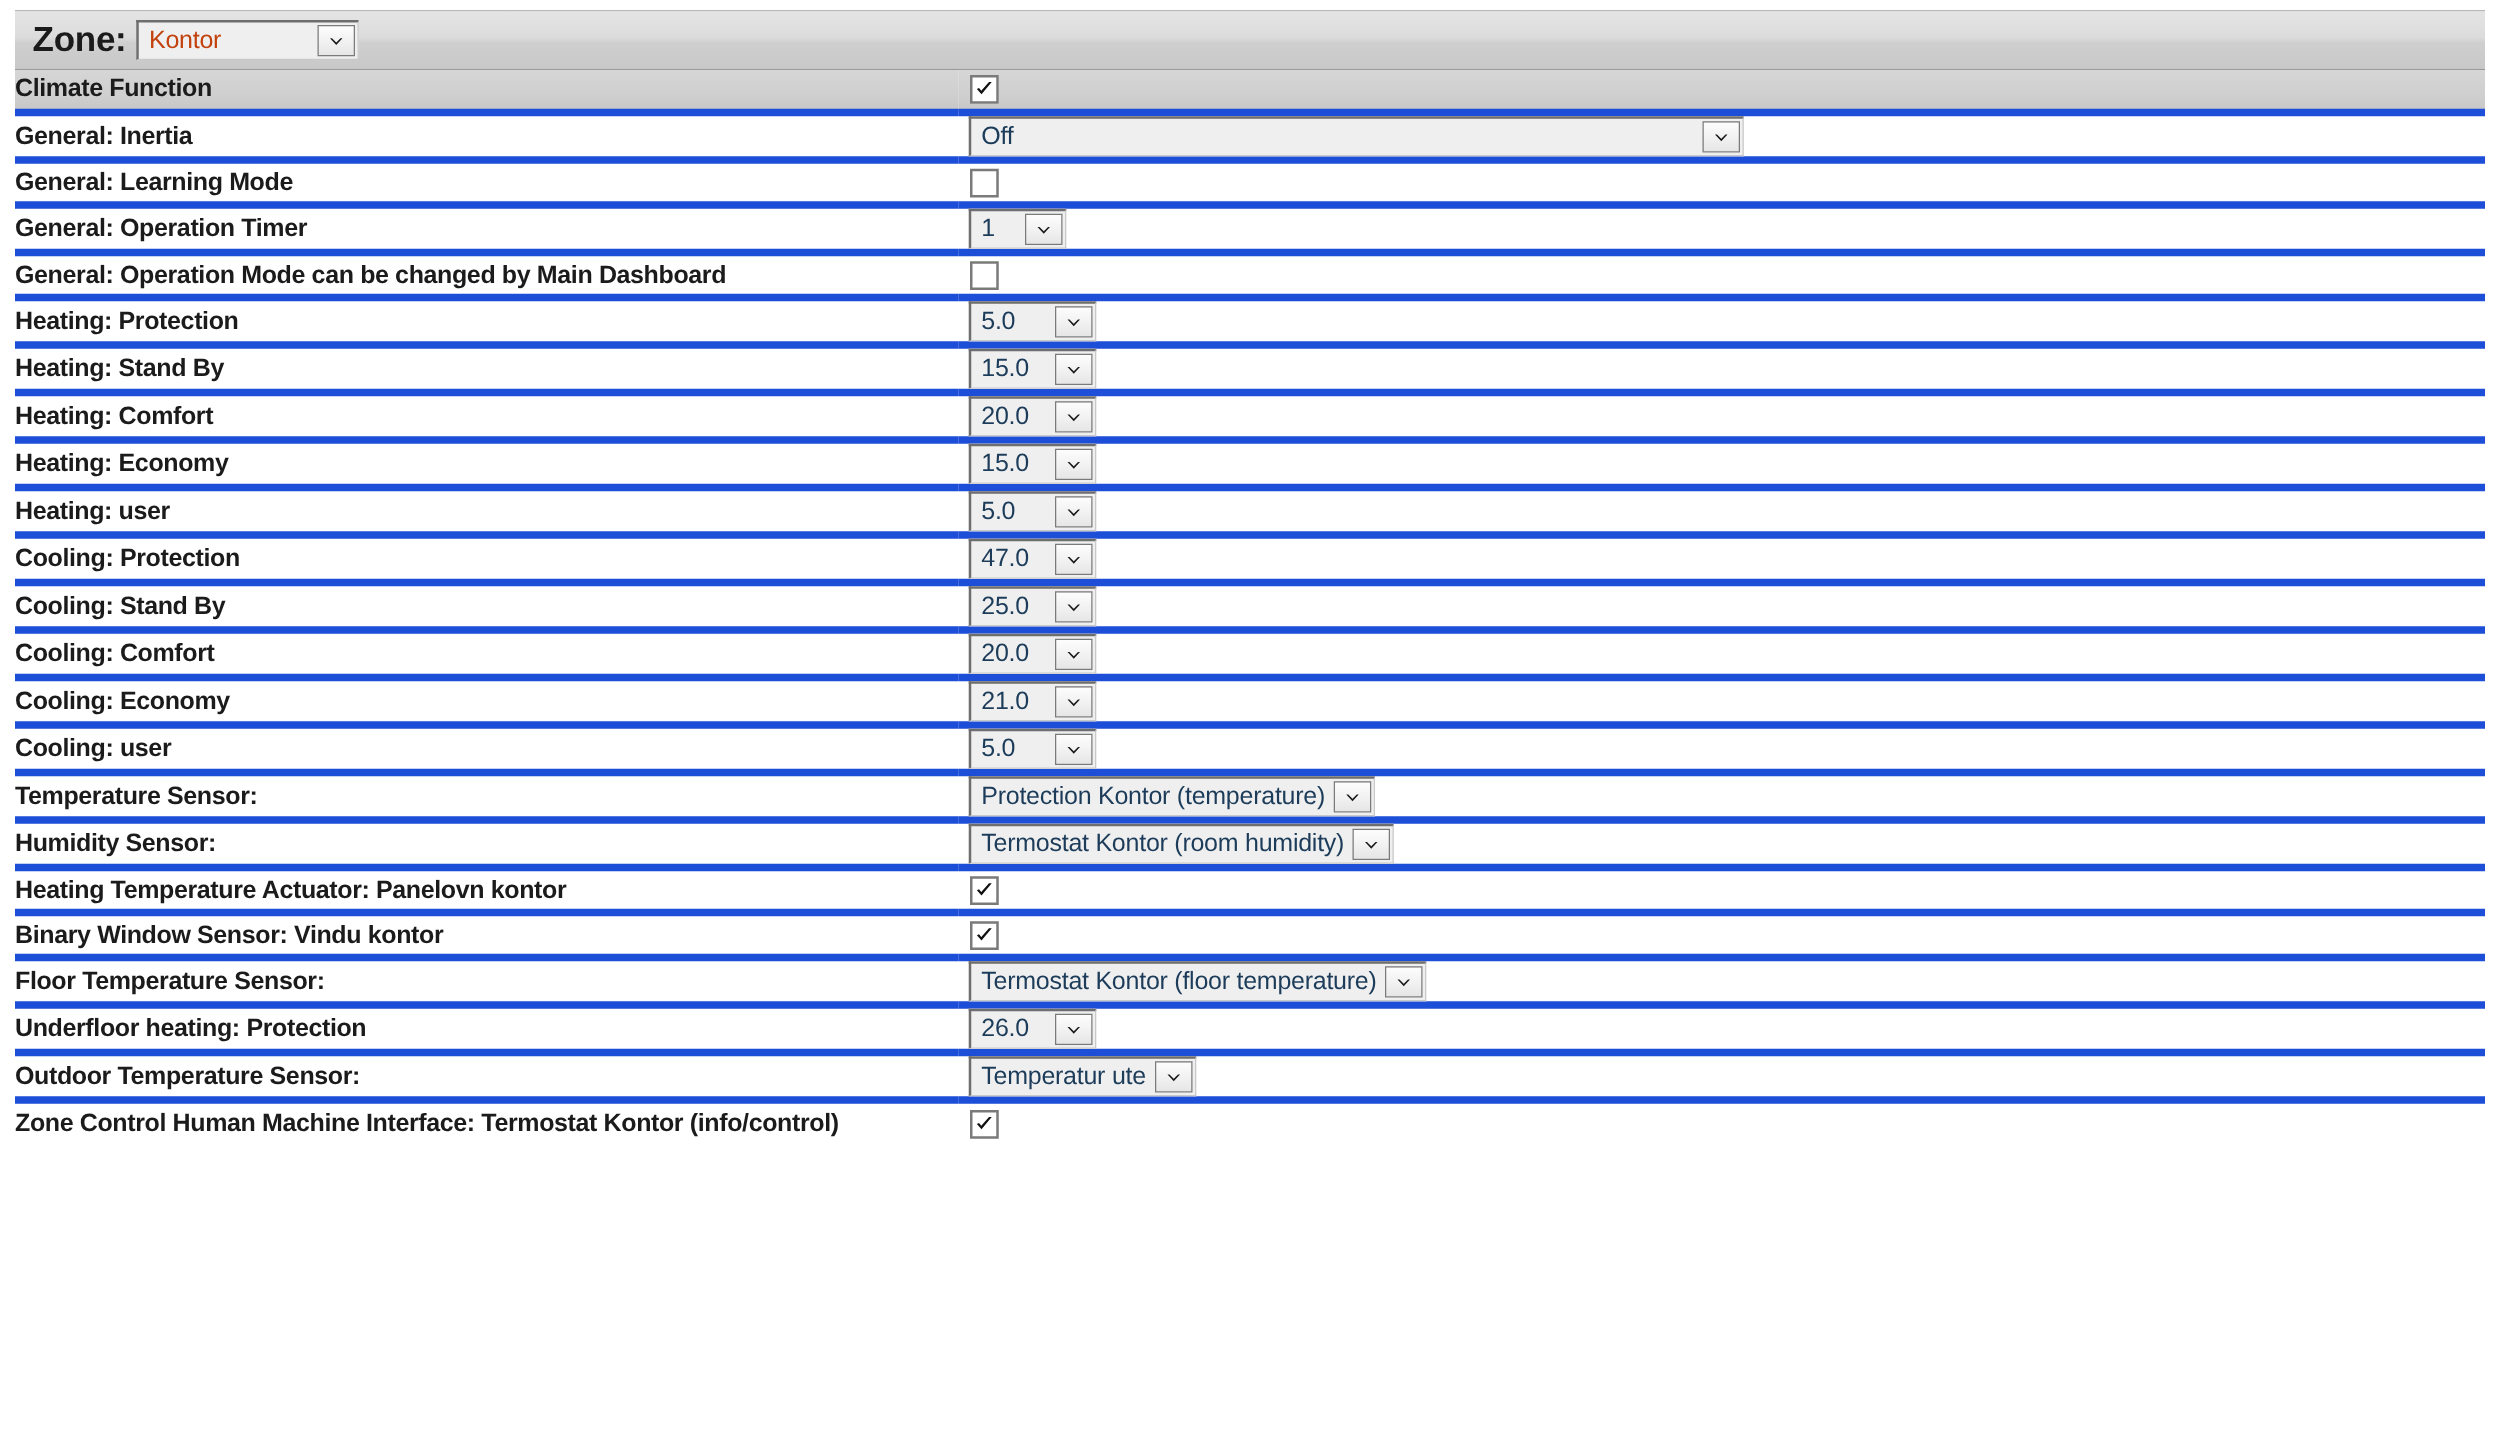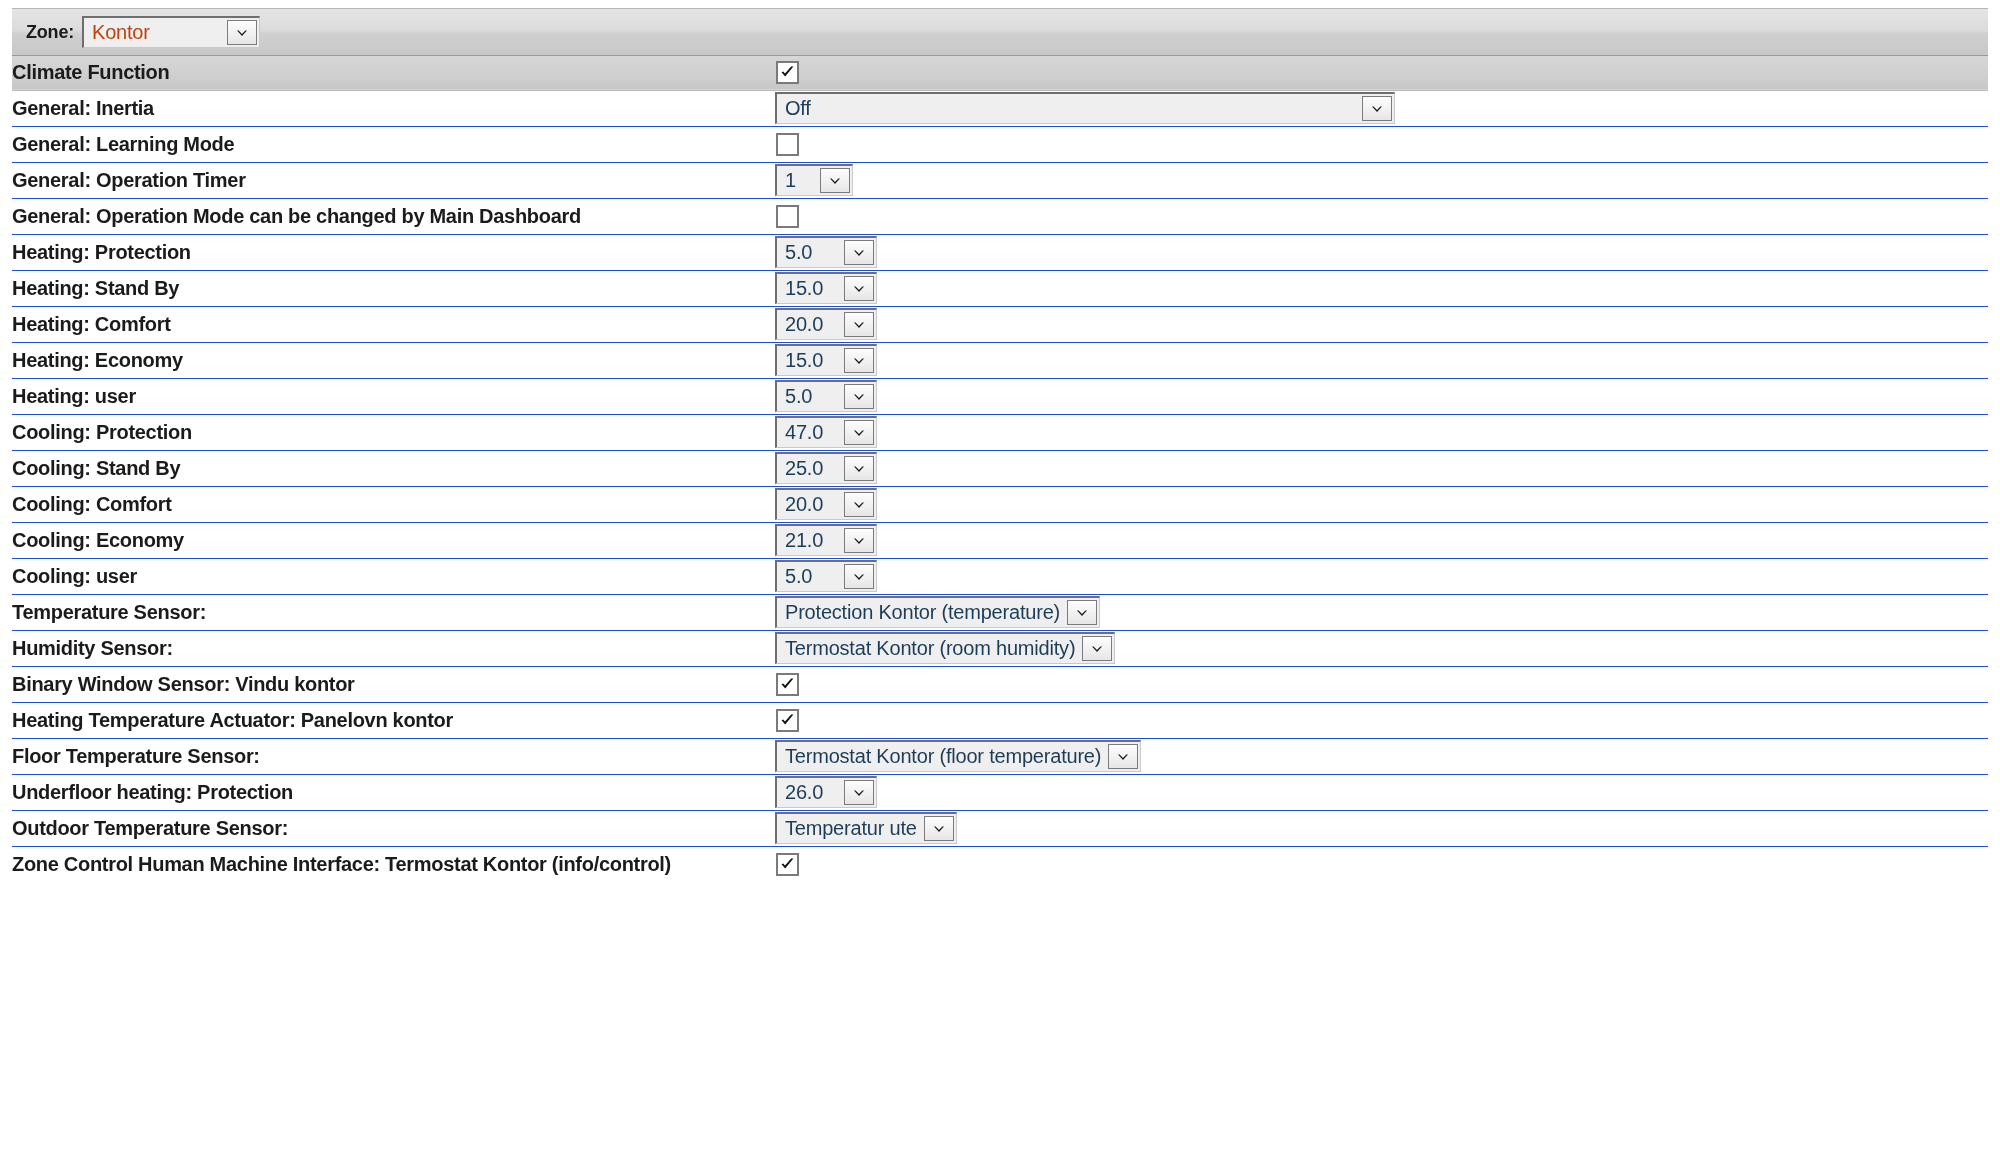--- a/index.html
+++ b/index.html
@@ -28,21 +28,21 @@
     height: 48px;
     background: linear-gradient(to bottom, #e4e4e4 0%, #dcdcdc 45%, #cfcfcf 55%, #c8c8c8 100%);
     border-top: 1px solid #b7b7b7;
     border-bottom: 1px solid #9a9a9a;
     display: flex;
     align-items: center;
     padding-left: 14px;
     box-sizing: border-box;
   }
   .zone-label {
-    font-size: 18px;
+    font-size: 28px;
     font-weight: bold;
     color: #1b1b1b;
     margin-right: 8px;
     letter-spacing: -0.2px;
     white-space: nowrap;
   }
 
   
   .sel {
     display: inline-flex;
@@ -93,21 +93,21 @@
     table-layout: fixed;
   }
   table.cfg td {
     padding: 0;
     vertical-align: middle;
   }
   .row {
     height: 36px;
   }
   .row.white  { background: #ffffff; }
-  .row.sep    { border-top: 1px solid #1d4ed8; }
+  .row.sep    { border-top: 6px solid #1d4ed8; }
   .row.header {
     height: 34px;
     background: linear-gradient(to bottom, #d6d6d6 0%, #cfcfcf 60%, #c7c7c7 100%);
     border-bottom: 1px solid #b9b9b9;
     margin-top: 16px;
   }
   .cell-label {
     font-size: 20px;
     font-weight: bold;
     color: #1b1b1b;
@@ -415,32 +415,32 @@
                     <path d="M3 5.5 L8 11 L13 5.5 L11.4 5.5 L8 9 L4.6 5.5 Z" fill="#1a1a1a"></path>
                   </svg>
               </span>
             </span>
           </div>
         </td>
       </tr>
 
 
       <tr class="row white sep">
-        <td class="cell-label">Binary Window Sensor: Vindu kontor</td>
+        <td class="cell-label">Heating Temperature Actuator: Panelovn kontor</td>
         <td class="cell-ctl">
           <span class="cb">
             <svg width="17" height="17" viewBox="0 0 17 17">
                 <path d="M2.5 8.2 L6.2 12.4 L14.4 2.6 L12.2 2.6 L6.0 9.6 L4.2 7.4 Z" fill="#111111"></path>
               </svg>
           </span>
         </td>
       </tr>
 
       <tr class="row white sep">
-        <td class="cell-label">Heating Temperature Actuator: Panelovn kontor</td>
+        <td class="cell-label">Binary Window Sensor: Vindu kontor</td>
         <td class="cell-ctl">
           <span class="cb">
             <svg width="17" height="17" viewBox="0 0 17 17">
                 <path d="M2.5 8.2 L6.2 12.4 L14.4 2.6 L12.2 2.6 L6.0 9.6 L4.2 7.4 Z" fill="#111111"></path>
               </svg>
           </span>
         </td>
       </tr>
 
       <tr class="row white sep">

